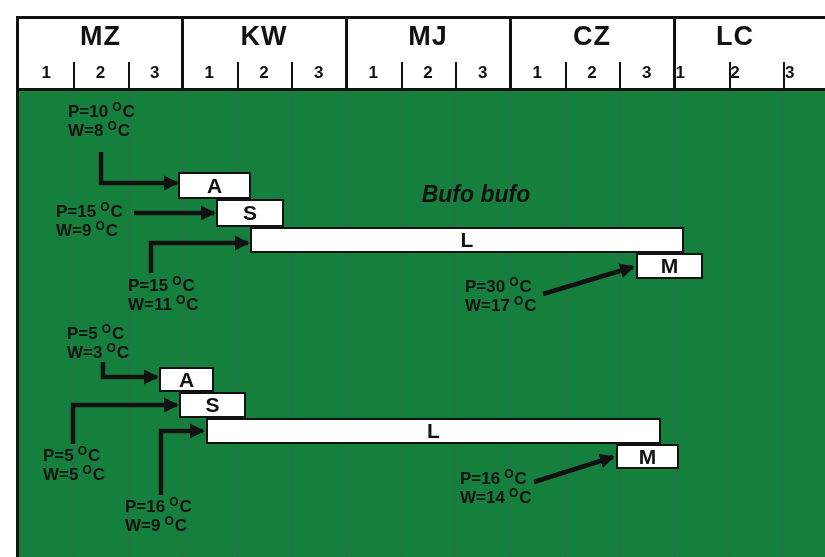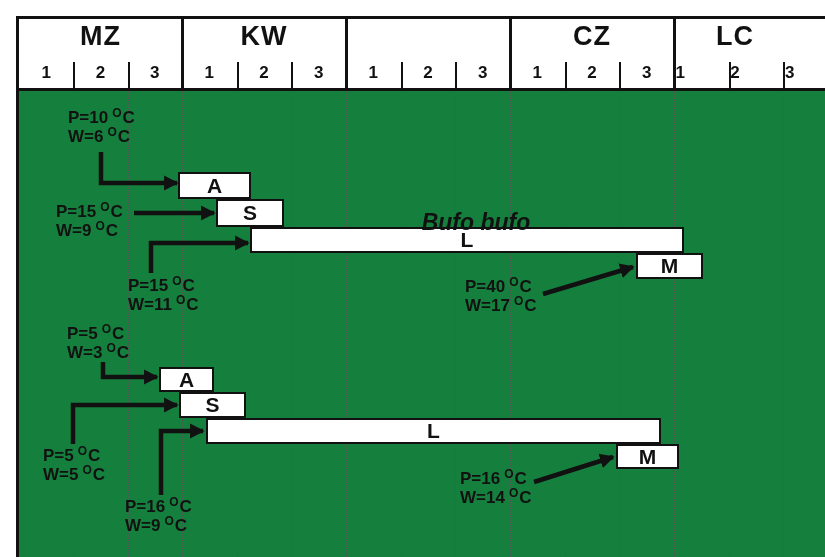--- a/index.html
+++ b/index.html
@@ -52,20 +52,21 @@
     </div>
     <div class="month" style="left:163px;width:164px">
       <div class="month-label">KW</div>
       <div class="decades">
         <span>1</span>
         <span>2</span>
         <span>3</span>
       </div>
     </div>
     <div class="month" style="left:327px;width:164px">
+      <div class="month-label">MJ</div>
       <div class="decades">
         <span>1</span>
         <span>2</span>
         <span>3</span>
       </div>
     </div>
     <div class="month" style="left:491px;width:164px">
       <div class="month-label">CZ</div>
       <div class="decades">
         <span>1</span>
@@ -135,49 +136,49 @@
     </div>
   <div class="stage z4" style="left:197px;top:180px;width:68px;height:28px">
       <span>S</span>
     </div>
   <div class="stage z2" style="left:231px;top:208px;width:434px;height:26px">
       <span>L</span>
     </div>
   <div class="stage z3" style="left:617px;top:234px;width:67px;height:26px">
       <span>M</span>
     </div>
-  <div class="species" style="left:377px;top:190px;width:160px">Bufo bufo</div>
+  <div class="species" style="left:377px;top:162px;width:160px">Bufo bufo</div>
 
   <div class="stage z3" style="left:140px;top:348px;width:55px;height:25px">
       <span>A</span>
     </div>
   <div class="stage z4" style="left:160px;top:373px;width:67px;height:26px">
       <span>S</span>
     </div>
   <div class="stage z2" style="left:187px;top:399px;width:455px;height:26px">
       <span>L</span>
     </div>
   <div class="stage z3" style="left:597px;top:425px;width:63px;height:25px">
       <span>M</span>
     </div>
 
-  <div class="anno" style="left:49px;top:89px">
+  <div class="anno" style="left:49px;top:83px">
     <div><span>P=10</span><sup>O</sup><span>C</span></div>
-    <div><span>W=6</span><sup>O</sup><span>C</span></div>
+    <div><span>W=8</span><sup>O</sup><span>C</span></div>
   </div>
   <div class="anno" style="left:37px;top:183px">
     <div><span>P=15</span><sup>O</sup><span>C</span></div>
     <div><span>W=9</span><sup>O</sup><span>C</span></div>
   </div>
   <div class="anno" style="left:109px;top:257px">
     <div><span>P=15</span><sup>O</sup><span>C</span></div>
     <div><span>W=11</span><sup>O</sup><span>C</span></div>
   </div>
   <div class="anno" style="left:446px;top:258px">
-    <div><span>P=40</span><sup>O</sup><span>C</span></div>
+    <div><span>P=30</span><sup>O</sup><span>C</span></div>
     <div><span>W=17</span><sup>O</sup><span>C</span></div>
   </div>
   <div class="anno" style="left:48px;top:305px">
     <div><span>P=5</span><sup>O</sup><span>C</span></div>
     <div><span>W=3</span><sup>O</sup><span>C</span></div>
   </div>
   <div class="anno" style="left:24px;top:427px">
     <div><span>P=5</span><sup>O</sup><span>C</span></div>
     <div><span>W=5</span><sup>O</sup><span>C</span></div>
   </div>

